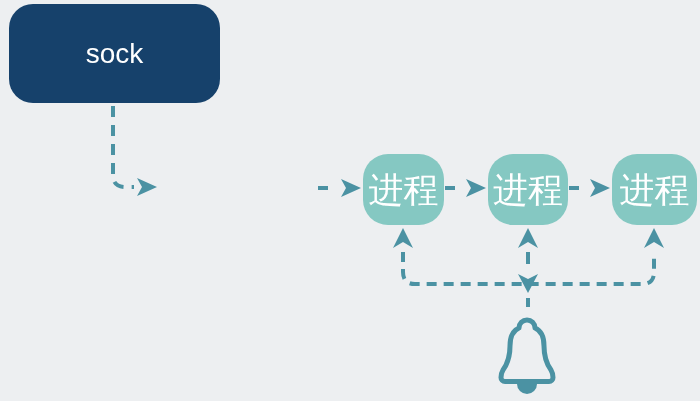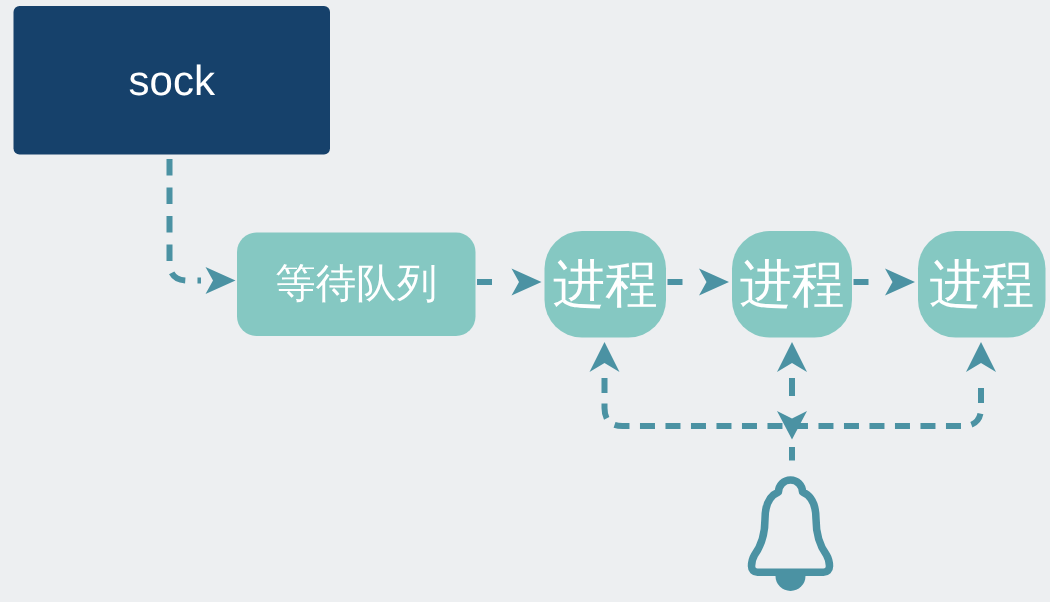--- a/index.html
+++ b/index.html
@@ -46,21 +46,21 @@
     position: absolute;
     display: flex;
     align-items: center;
     justify-content: center;
     color: var(--node-text);
     background: var(--node-fill);
   }
   .node span { line-height: 1; }
   .node-sock {
     left: 9px; top: 4px; width: 211px; height: 99px;
-    border-radius: 4px;
+    border-radius: 24px;
     background: var(--sock-fill);
     font-size: 28px;
   }
   .node-queue {
     left: 158px; top: 155px; width: 159px; height: 69px;
     border-radius: 13px;
     font-size: 27px;
   }
   .node-process { border-radius: 25px; font-size: 35px; }
   .node-p1 { left: 363px; top: 154px; width: 81px; height: 71px; }
@@ -116,23 +116,20 @@
                C6,47.5 9,41 9,29
                C9,20 12,13.5 18,11 Z"></path>
       <path class="head" d="M16,67 A10,10 0 0 0 36,67 Z"></path>
     </g>
   </svg>
 
   <div class="node node-sock">
     <span>sock</span>
   </div>
 
-  <div class="node node-queue">
-    <span>等待队列</span>
-  </div>
 
   <div class="node node-process node-p1">
     <span>进程</span>
   </div>
 
   <div class="node node-process node-p2">
     <span>进程</span>
   </div>
 
   <div class="node node-process node-p3">

